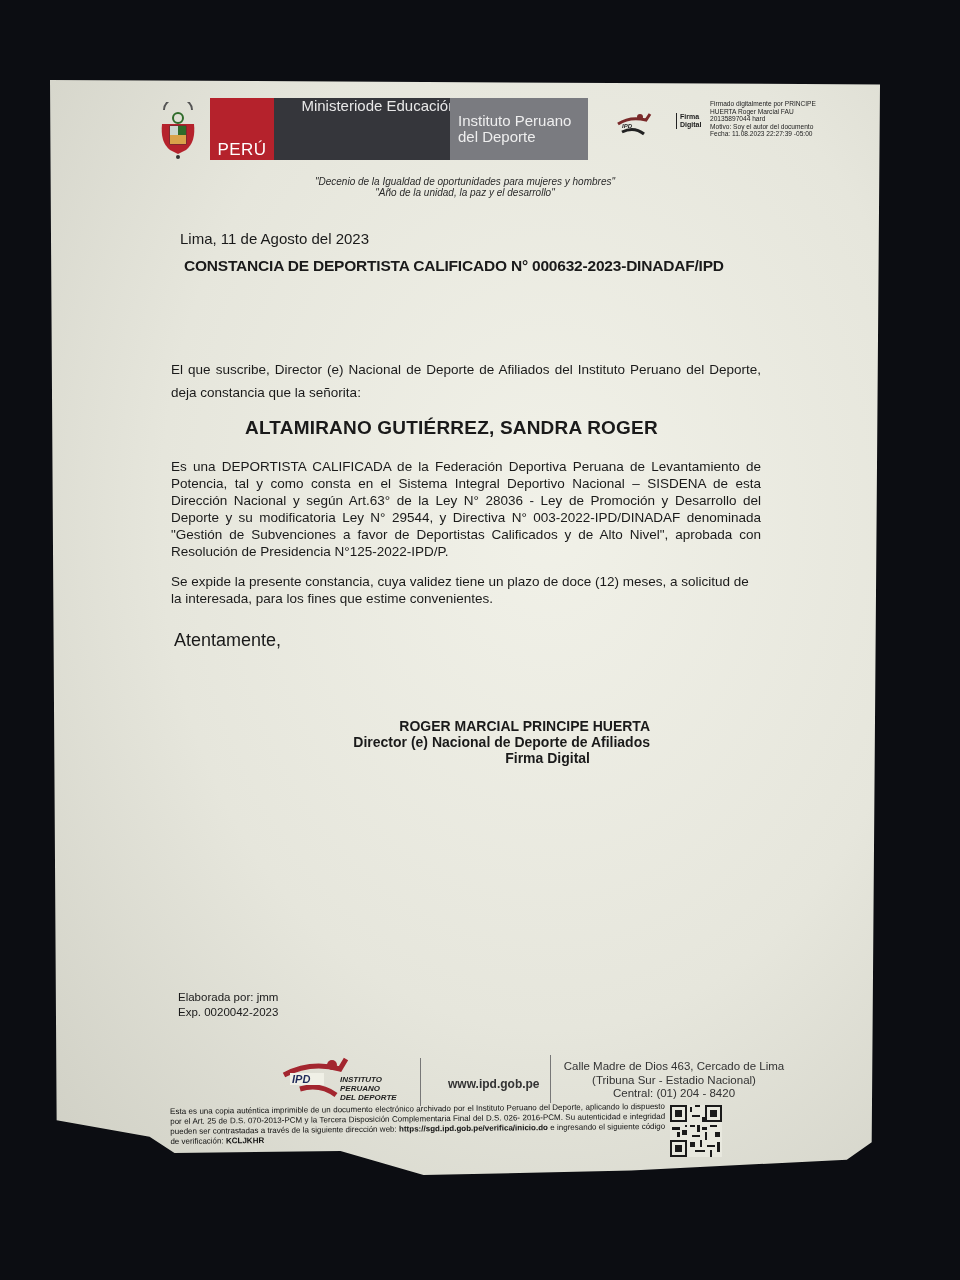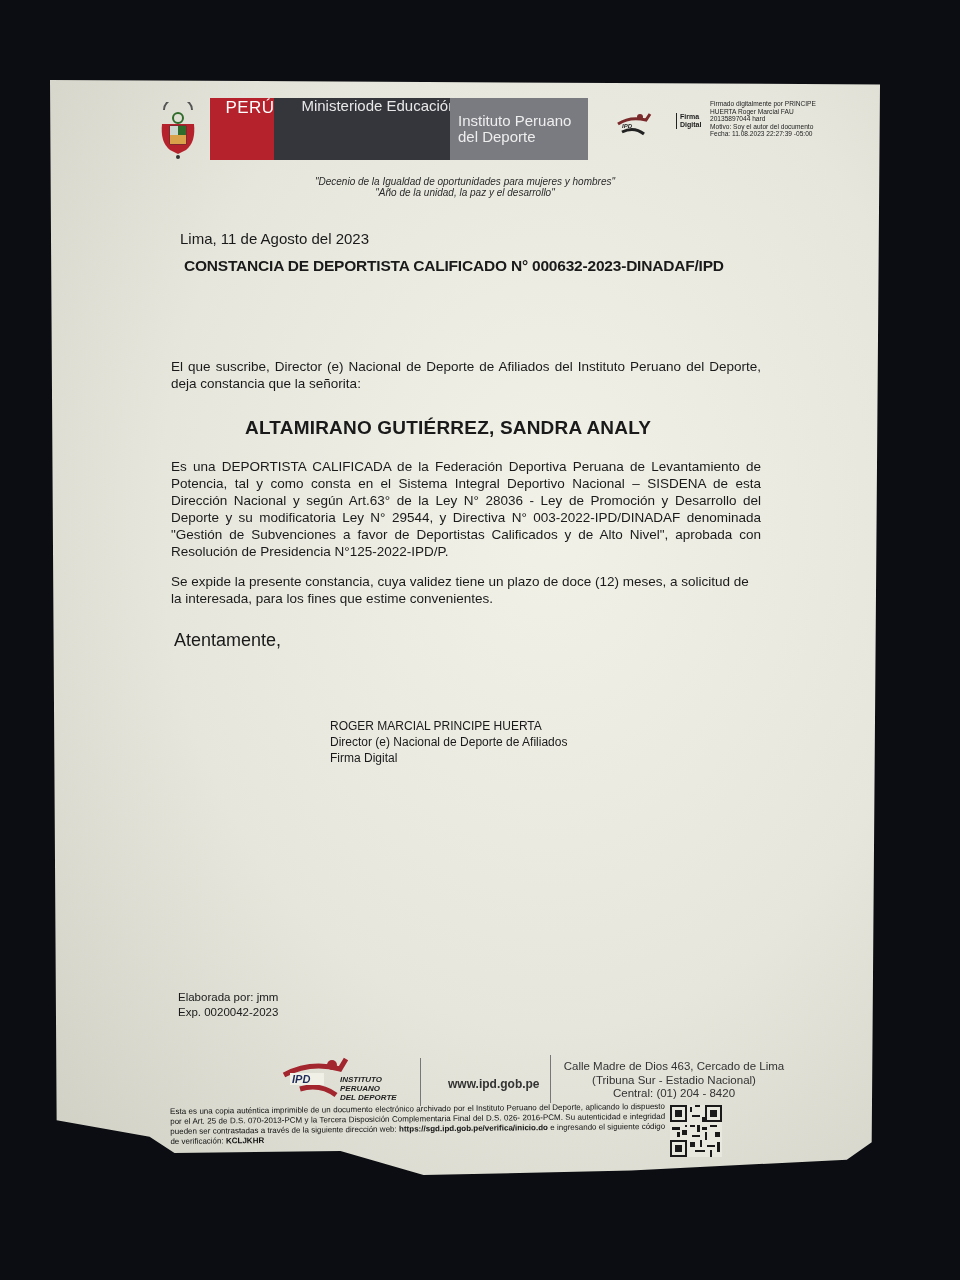--- a/index.html
+++ b/index.html
@@ -11,35 +11,35 @@
   }
   .paper {
     position:absolute; left:50px; top:80px; width:830px; height:1095px;
     background: radial-gradient(ellipse at 60% 40%, #f1f1e8 0%, #e6e6dc 55%, #cfcfc4 100%);
     clip-path: polygon(0 0, 100% 0.4%, 99% 97%, 96% 98.6%, 70% 99.6%, 45% 100%, 35% 97.8%, 15% 98%, 12% 96.5%, 0.8% 95%);
     color:#1a1a1a;
   }
   .abs { position:absolute; }
   
   .escudo { left:108px; top:22px; width:40px; height:58px; }
-  .peru-box { left:160px; top:18px; width:64px; height:62px; background:#b5222c; color:#fff; font-size:17px; display:flex; align-items:flex-start; justify-content:center; letter-spacing:0.5px;padding-left:8px;}
+  .peru-box { left:160px; top:18px; width:64px; height:62px; background:#b5222c; color:#fff; font-size:17px; display:flex; align-items:flex-end; justify-content:center; letter-spacing:0.5px;}
   .minedu-box { left:224px; top:18px; width:196px; height:62px; background:#35363b; color:#e8e8e8; font-size:15px; line-height:16px; display:flex; justify-content:center; padding-left:14px; box-sizing:border-box;}
   .ipd-box { left:400px; top:18px; width:138px; height:62px; background:#7a7b80; color:#eee; font-size:15px; line-height:16px; display:flex; flex-direction:column; justify-content:center; padding-left:8px; box-sizing:border-box;}
   .firma-logo { left:566px; top:28px; width:80px; height:34px; }
   .firma-label { left:626px; top:33px; font-size:7px; font-weight:bold; line-height:8px; border-left:1.5px solid #222; padding-left:3px;}
   .firma-meta { left:660px; top:20px; font-size:6.6px; line-height:7.5px; color:#222; white-space:pre; }
   .mottos { left:0; width:830px; top:96px; text-align:center; font-style:italic; font-size:10px; line-height:11px; color:#2a2a2a;}
   .date { left:130px; top:150px; font-size:15px; }
   .title { left:134px; top:177px; font-size:15.5px; font-weight:bold; letter-spacing:-0.2px; }
-  .p1 { left:121px; top:278px; width:590px; font-size:13.5px; line-height:17px; text-align:justify; }
+  .p1 { left:121px; top:278px; width:590px; font-size:13.5px; line-height:23px; text-align:justify; }
   .name { left:195px; top:337px; font-size:19px; font-weight:bold; letter-spacing:0.2px;}
   .p2 { left:121px; top:378px; width:590px; font-size:13.5px; line-height:17px; text-align:justify; }
   .p3 { left:121px; top:493px; width:590px; font-size:13.5px; line-height:17px; }
   .closing { left:124px; top:550px; font-size:18px; }
-  .sig { left:280px; top:638px; width:320px; text-align:left; font-size:12px; font-weight:normal; line-height:16px; }
+  .sig { left:280px; top:638px; width:320px; text-align:right; font-size:14px; font-weight:bold; line-height:16px; }
   .sig .l3 { padding-right:60px; }
   .elab { left:128px; top:910px; font-size:11.5px; line-height:15px; }
   .ipd-footer-logo { left:230px; top:975px; width:120px; height:50px; }
   .ipd-name { left:290px; top:995px; font-size:8px; font-weight:bold; font-style:italic; line-height:9px; color:#222; }
   .vsep1 { left:370px; top:978px; width:1px; height:48px; background:#777; }
   .web { left:390px; top:997px; font-size:12px; font-weight:bold; color:#333;margin-left:8px; }
   .vsep2 { left:500px; top:975px; width:1px; height:48px; background:#777; }
   .addr { left:510px; top:980px; width:228px; text-align:center; font-size:11.5px; line-height:13.5px; color:#333; }
   .legal { left:120px; top:1027px; width:495px; font-size:8px; line-height:10px; text-align:justify; color:#111; transform:rotate(-0.6deg); transform-origin:left top;}
   .legal b { font-weight:bold; }
@@ -88,21 +88,21 @@
 
   <div class="abs mottos">
     <div>"Decenio de la Igualdad de oportunidades para mujeres y hombres"</div>
     <div>"Año de la unidad, la paz y el desarrollo"</div>
   </div>
 
   <div class="abs date">Lima, 11 de Agosto del 2023</div>
   <div class="abs title">CONSTANCIA DE DEPORTISTA CALIFICADO N° 000632-2023-DINADAF/IPD</div>
 
   <div class="abs p1">El que suscribe, Director (e) Nacional de Deporte de Afiliados del Instituto Peruano del Deporte, deja constancia que la señorita:</div>
-  <div class="abs name">ALTAMIRANO GUTIÉRREZ, SANDRA ANALY</div>
+  <div class="abs name">ALTAMIRANO GUTIÉRREZ, SANDRA ROGER</div>
   <div class="abs p2">Es una DEPORTISTA CALIFICADA de la Federación Deportiva Peruana de Levantamiento de Potencia, tal y como consta en el Sistema Integral Deportivo Nacional – SISDENA de esta Dirección Nacional y según Art.63° de la Ley N° 28036 - Ley de Promoción y Desarrollo del Deporte y su modificatoria Ley N° 29544, y Directiva N° 003-2022-IPD/DINADAF denominada "Gestión de Subvenciones a favor de Deportistas Calificados y de Alto Nivel", aprobada con Resolución de Presidencia N°125-2022-IPD/P.</div>
   <div class="abs p3">Se expide la presente constancia, cuya validez tiene un plazo de doce (12) meses, a solicitud de la interesada, para los fines que estime convenientes.</div>
   <div class="abs closing">Atentamente,</div>
 
   <div class="abs sig">
     <div>ROGER MARCIAL PRINCIPE HUERTA</div>
     <div>Director (e) Nacional de Deporte de Afiliados</div>
     <div class="l3">Firma Digital</div>
   </div>
 

